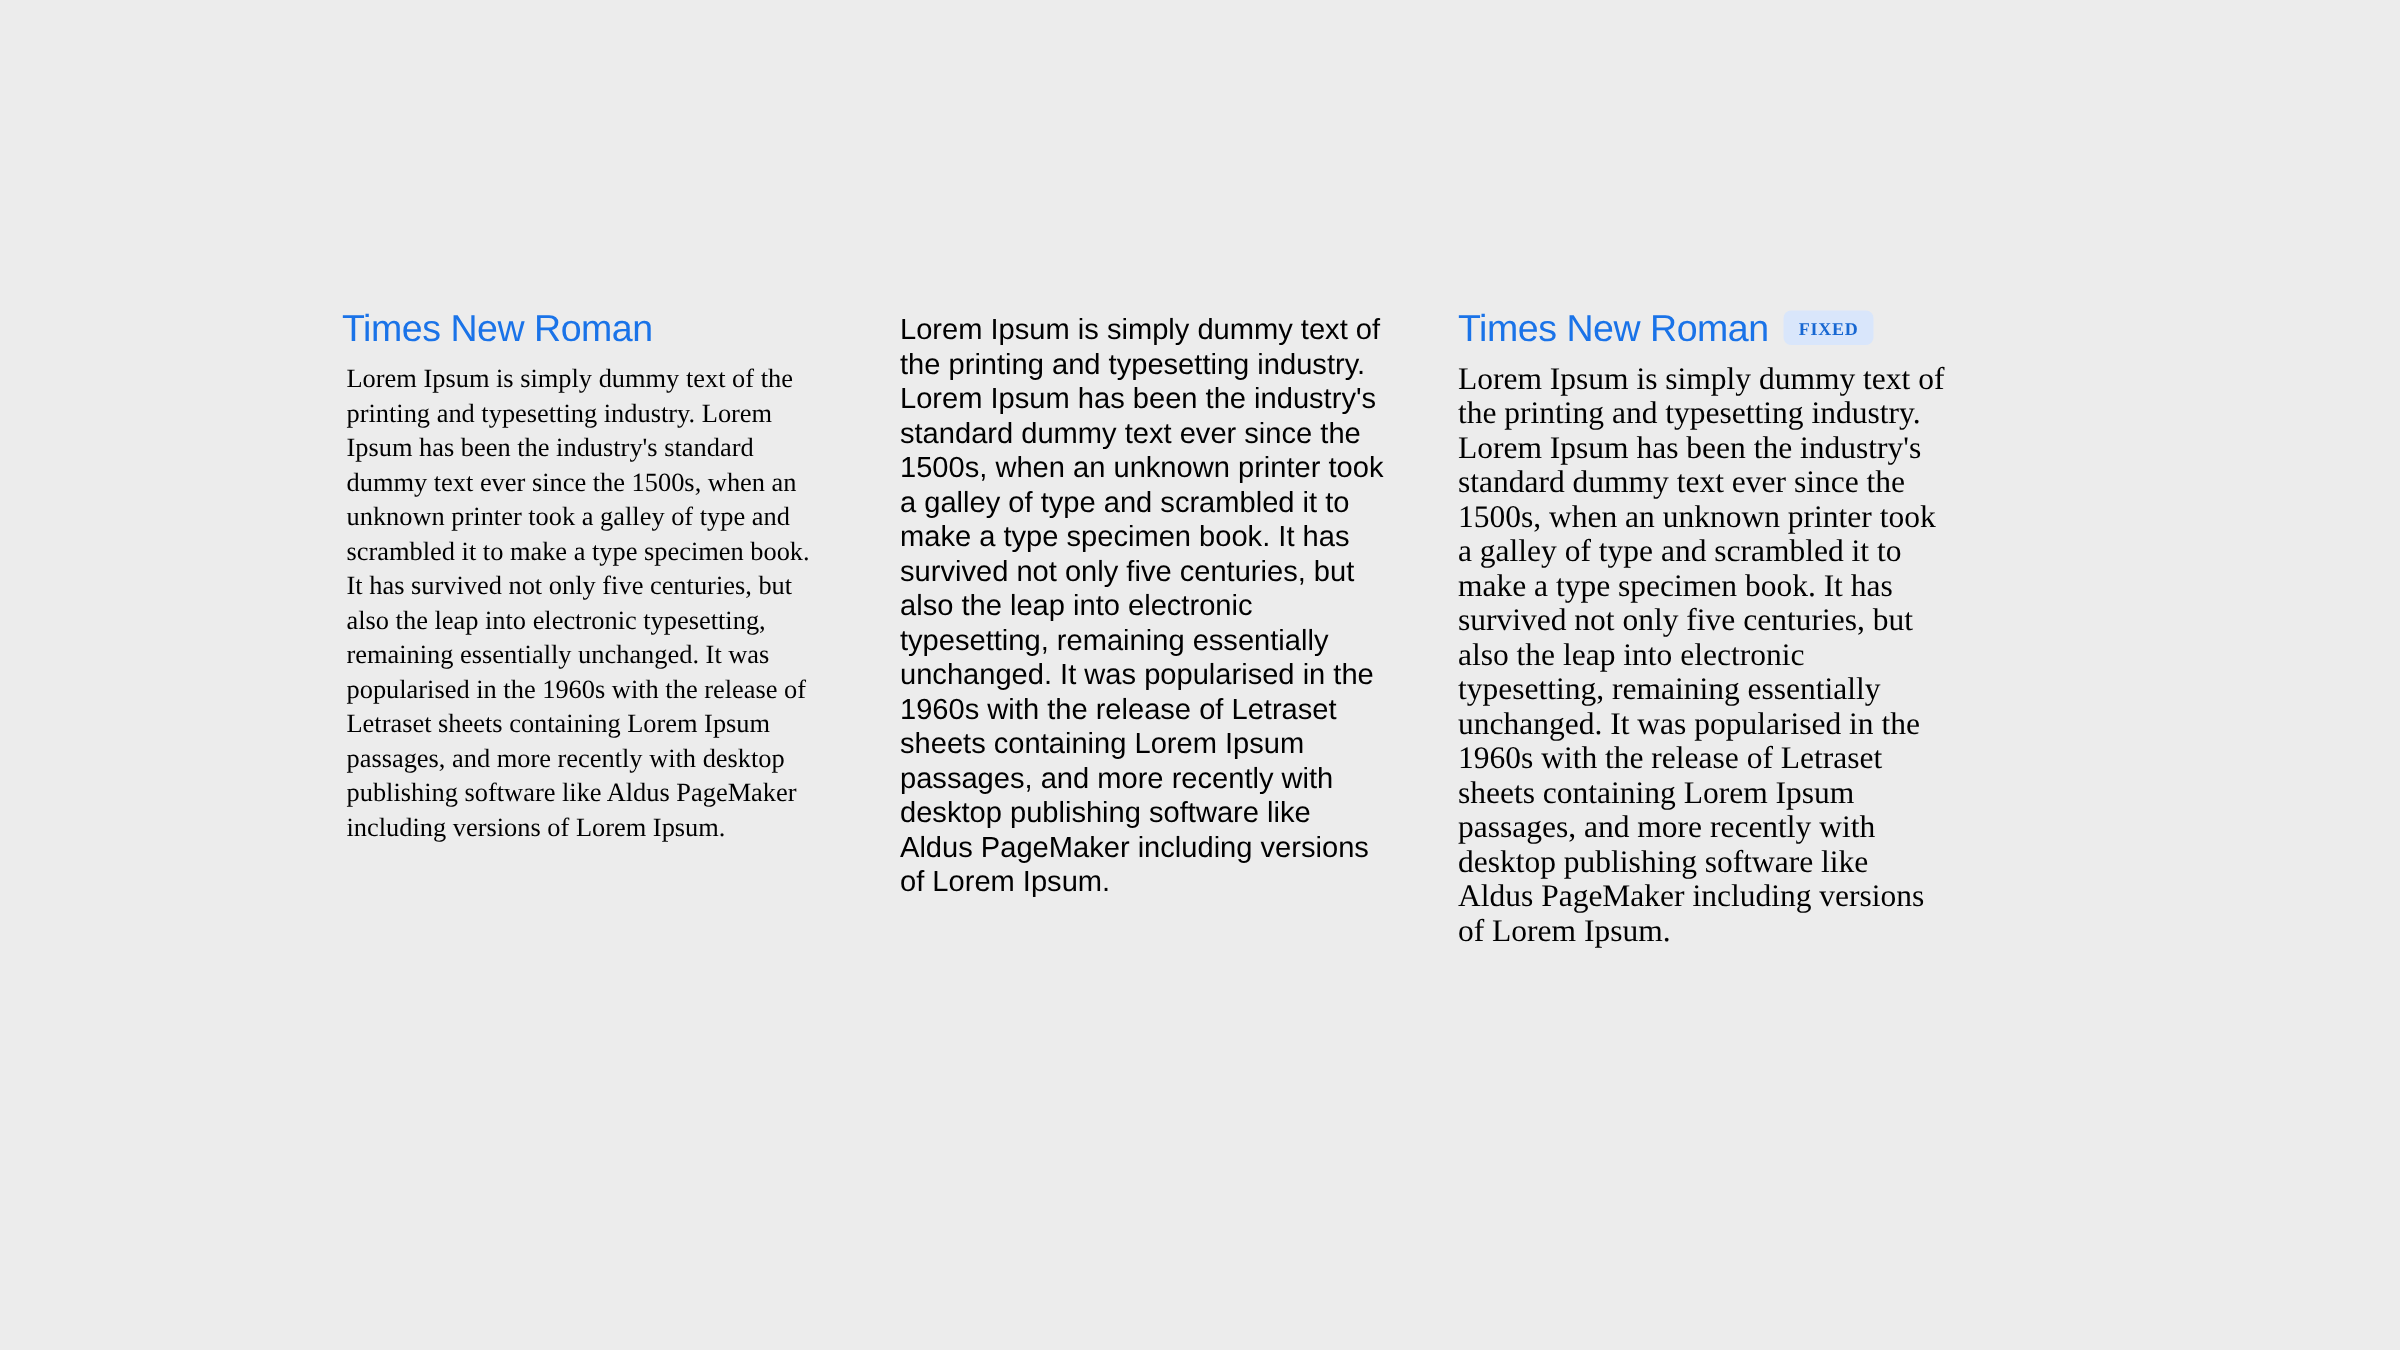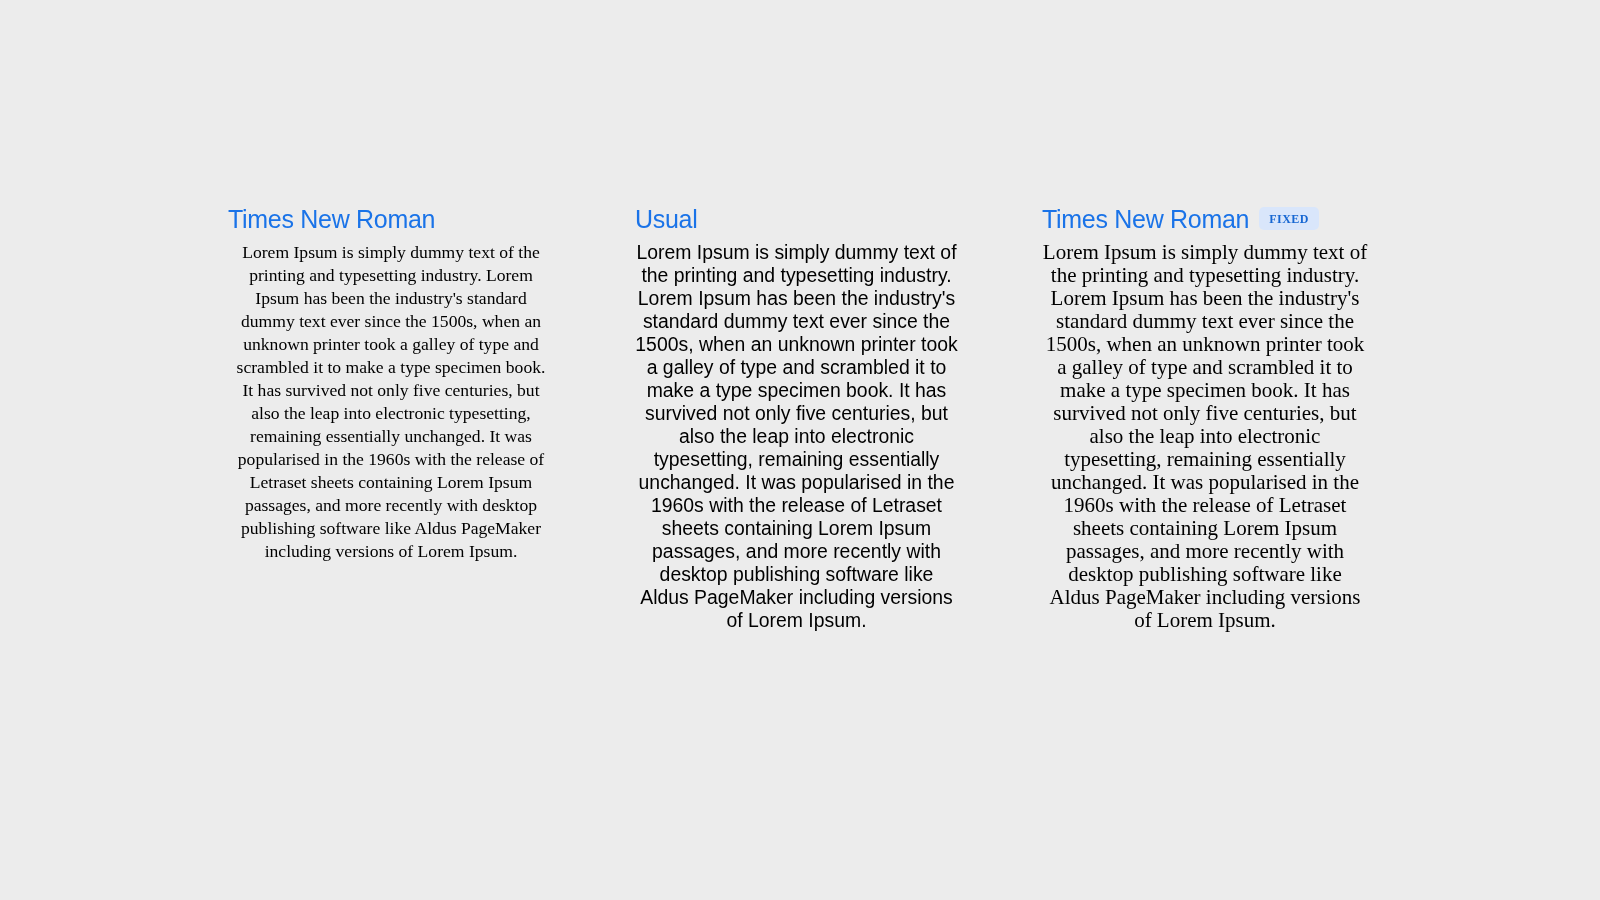--- a/index.html
+++ b/index.html
@@ -10,23 +10,22 @@
     width: 1600px;
     height: 900px;
     background: var(--bg, #ececec);
     color: var(--body-text, #000000);
     font-family: "Liberation Sans", sans-serif;
     overflow: hidden;
   }
   .columns {
     display: flex;
     align-items: flex-start;
-    gap: 84px;
+    gap: 49px;
     padding: 203px 0 0 228px;
-    text-align: center;
   }
   .column {
     width: 323px;
     flex: 0 0 auto;
   }
   .column.col-fixed {
     width: 326px;
   }
   .heading-row {
     display: flex;
@@ -84,23 +83,20 @@
 <main class="columns">
 
   <section class="column serif">
     <div class="heading-row">
       <h2 class="col-heading">Times New Roman</h2>
     </div>
     <p class="body-text">Lorem Ipsum is simply dummy text of the printing and typesetting industry. Lorem Ipsum has been the industry's standard dummy text ever since the 1500s, when an unknown printer took a galley of type and scrambled it to make a type specimen book. It has survived not only five centuries, but also the leap into electronic typesetting, remaining essentially unchanged. It was popularised in the 1960s with the release of Letraset sheets containing Lorem Ipsum passages, and more recently with desktop publishing software like Aldus PageMaker including versions of Lorem Ipsum.</p>
   </section>
 
   <section class="column sans">
-    <div class="heading-row">
-      <h2 class="col-heading">Usual</h2>
-    </div>
     <p class="body-text">Lorem Ipsum is simply dummy text of the printing and typesetting industry. Lorem Ipsum has been the industry's standard dummy text ever since the 1500s, when an unknown printer took a galley of type and scrambled it to make a type specimen book. It has survived not only five centuries, but also the leap into electronic typesetting, remaining essentially unchanged. It was popularised in the 1960s with the release of Letraset sheets containing Lorem Ipsum passages, and more recently with desktop publishing software like Aldus PageMaker including versions of Lorem Ipsum.</p>
   </section>
 
   <section class="column serif-fixed col-fixed">
     <div class="heading-row">
       <h2 class="col-heading">Times New Roman</h2>
       <span class="badge">FIXED</span>
     </div>
     <p class="body-text">Lorem Ipsum is simply dummy text of the printing and typesetting industry. Lorem Ipsum has been the industry's standard dummy text ever since the 1500s, when an unknown printer took a galley of type and scrambled it to make a type specimen book. It has survived not only five centuries, but also the leap into electronic typesetting, remaining essentially unchanged. It was popularised in the 1960s with the release of Letraset sheets containing Lorem Ipsum passages, and more recently with desktop publishing software like Aldus PageMaker including versions of Lorem Ipsum.</p>
   </section>

